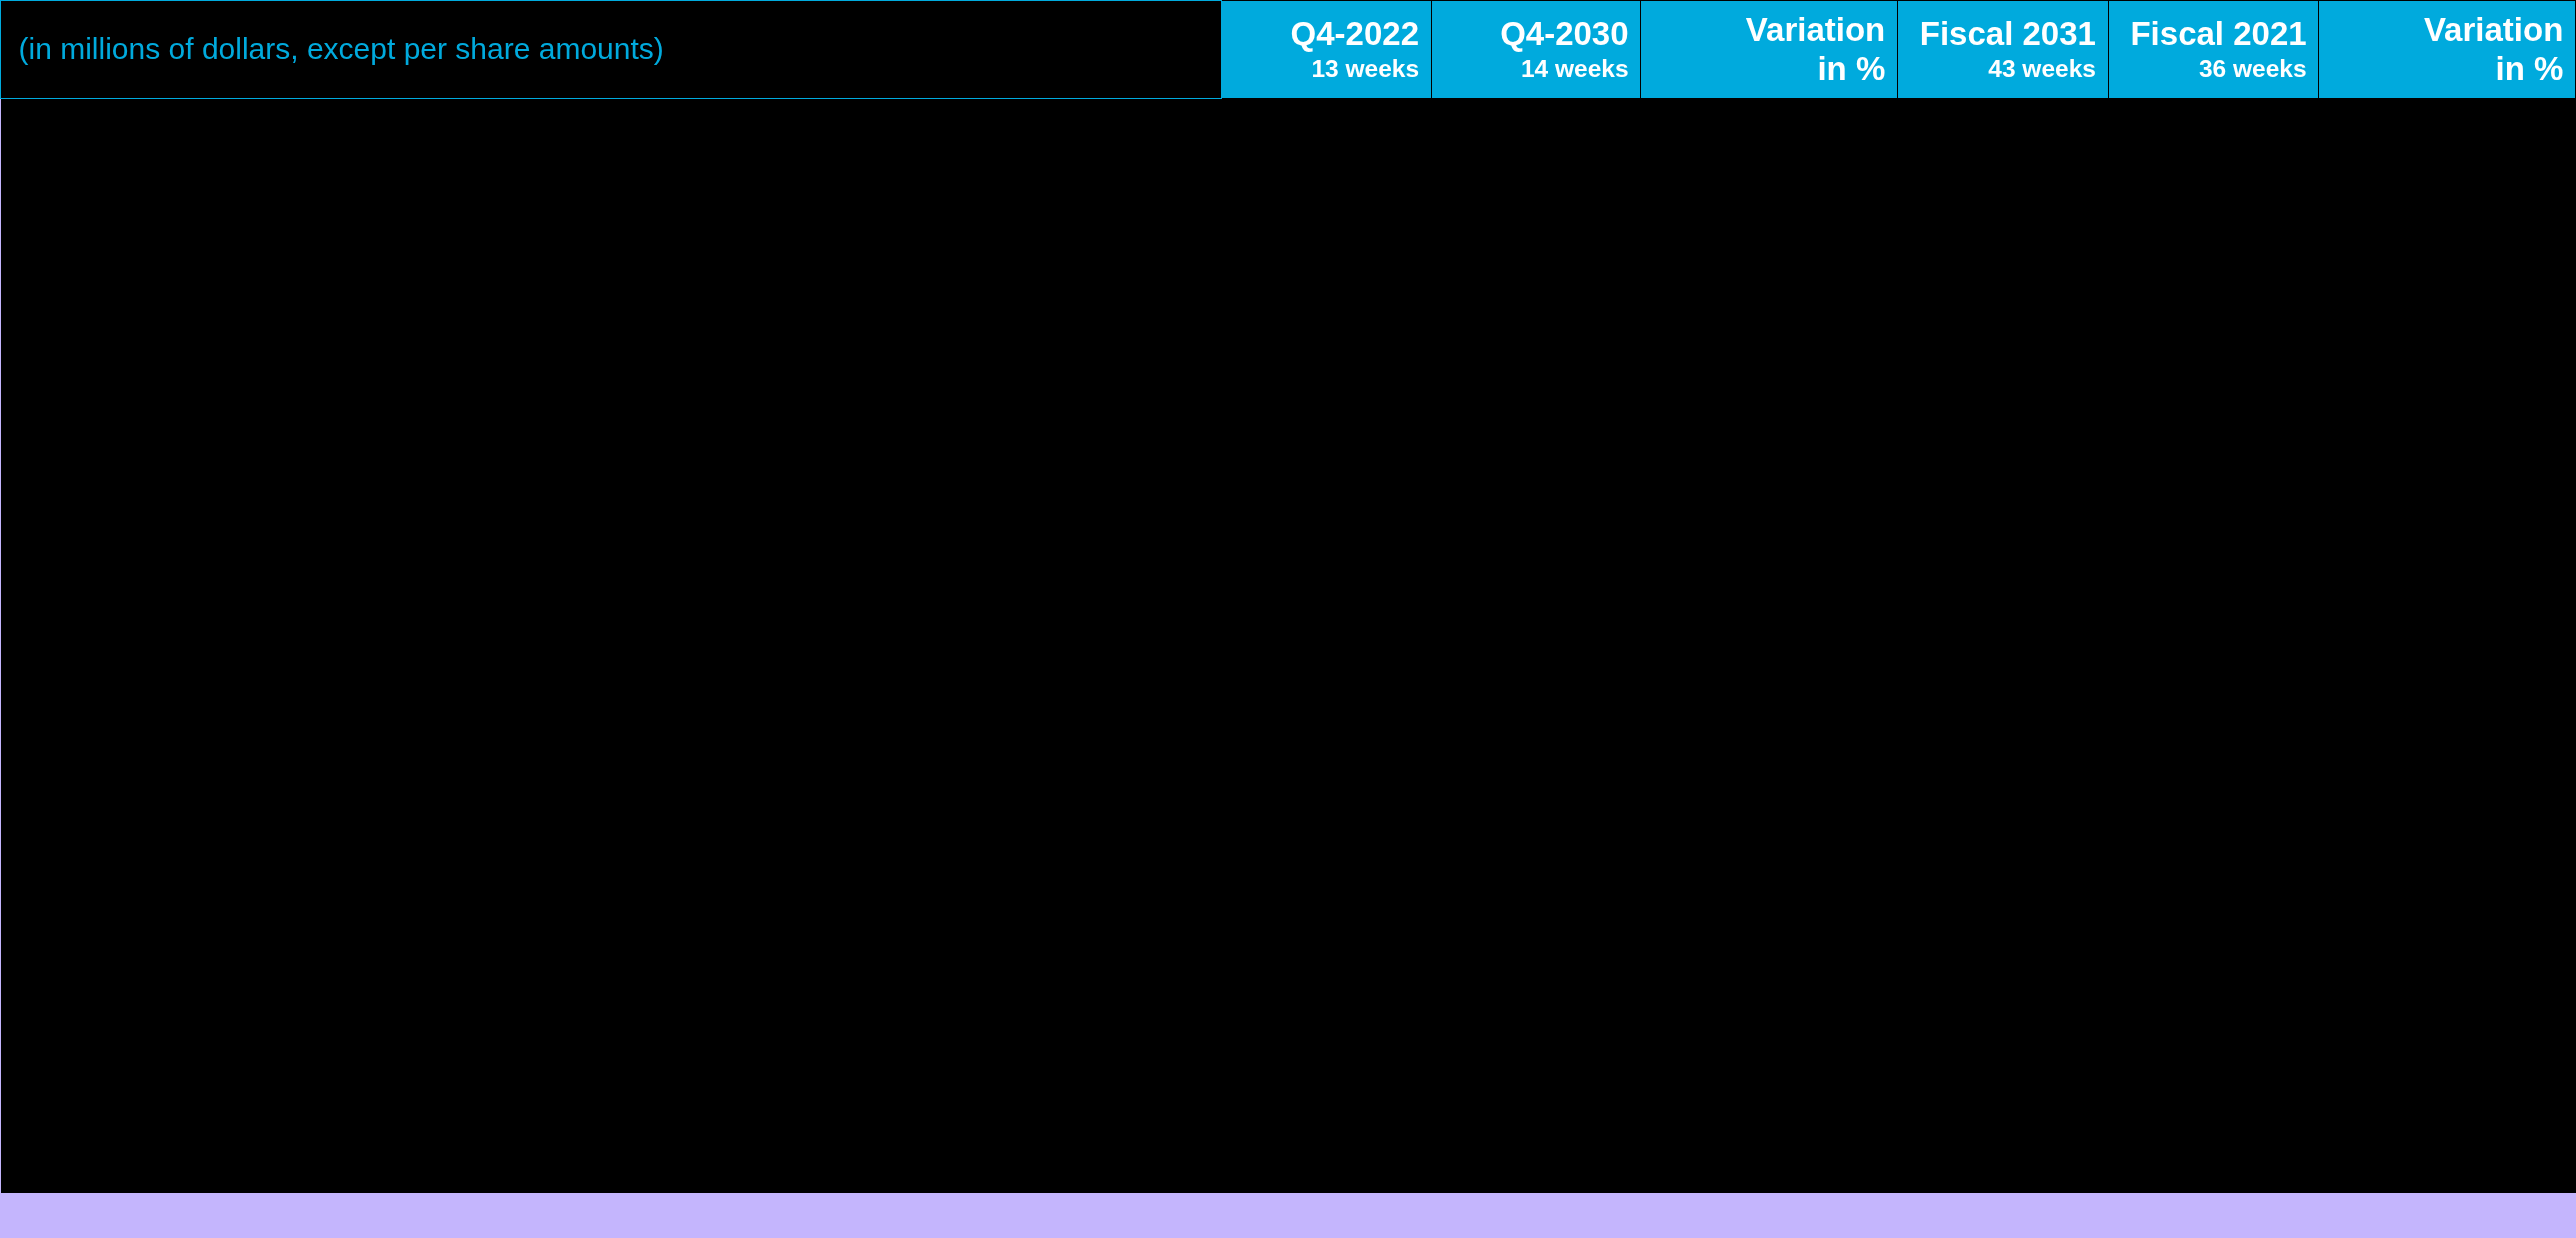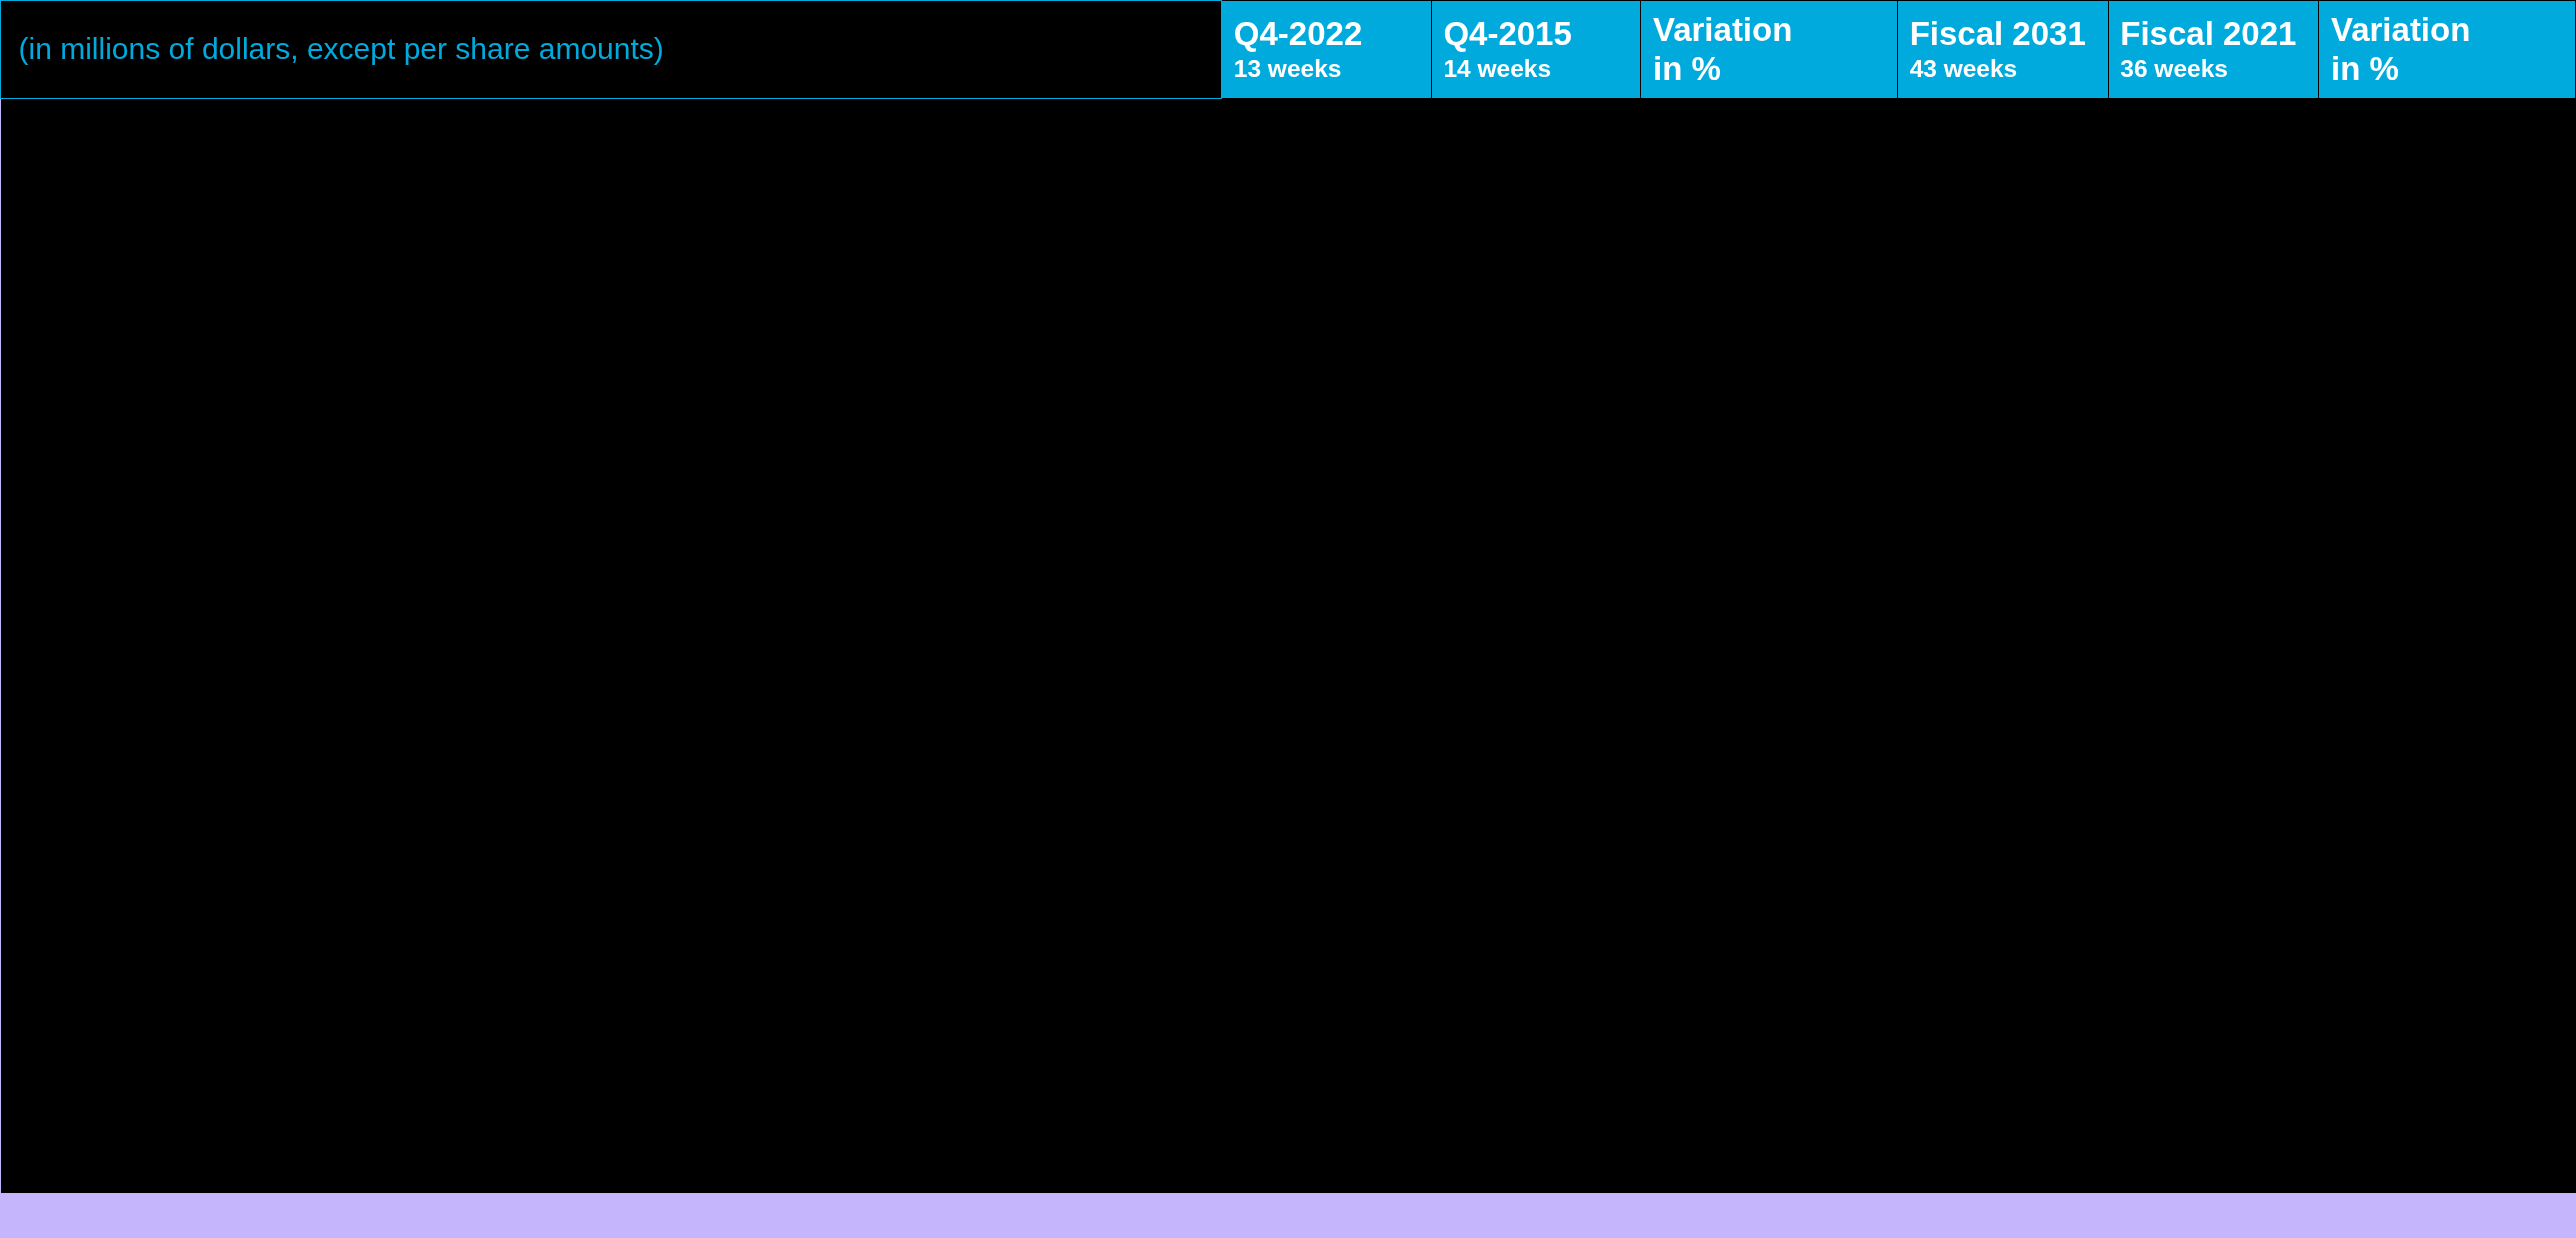--- a/index.html
+++ b/index.html
@@ -40,21 +40,21 @@
       text-align: left;
       vertical-align: middle;
       border: 1.2px solid #00aadd;
       width: 1282px;
     }
 
     .header-cell {
       background-color: #00aadd;
       color: #ffffff;
       font-weight: bold;
-      text-align: left;
+      text-align: right;
       vertical-align: middle;
       padding: 8.7px 11.7px;
       border: 1.2px solid #000000;
       width: 216px;
     }
 
     .header-cell .main-label {
       font-size: 33px;
       display: block;
       line-height: 1.2;
@@ -91,21 +91,21 @@
     <thead>
       <tr class="header-row">
         <th class="header-cell-label">
           <span>(in millions of dollars, except per share amounts)</span>
         </th>
         <th class="header-cell">
           <span class="main-label">Q4-2022</span>
           <span class="sub-label">13 weeks</span>
         </th>
         <th class="header-cell">
-          <span class="main-label">Q4-2015</span>
+          <span class="main-label">Q4-2030</span>
           <span class="sub-label">14 weeks</span>
         </th>
         <th class="header-cell variation">
           <span class="variation-text">Variation</span>
           <span class="variation-text">in %</span>
         </th>
         <th class="header-cell">
           <span class="main-label">Fiscal 2031</span>
           <span class="sub-label">43 weeks</span>
         </th>

